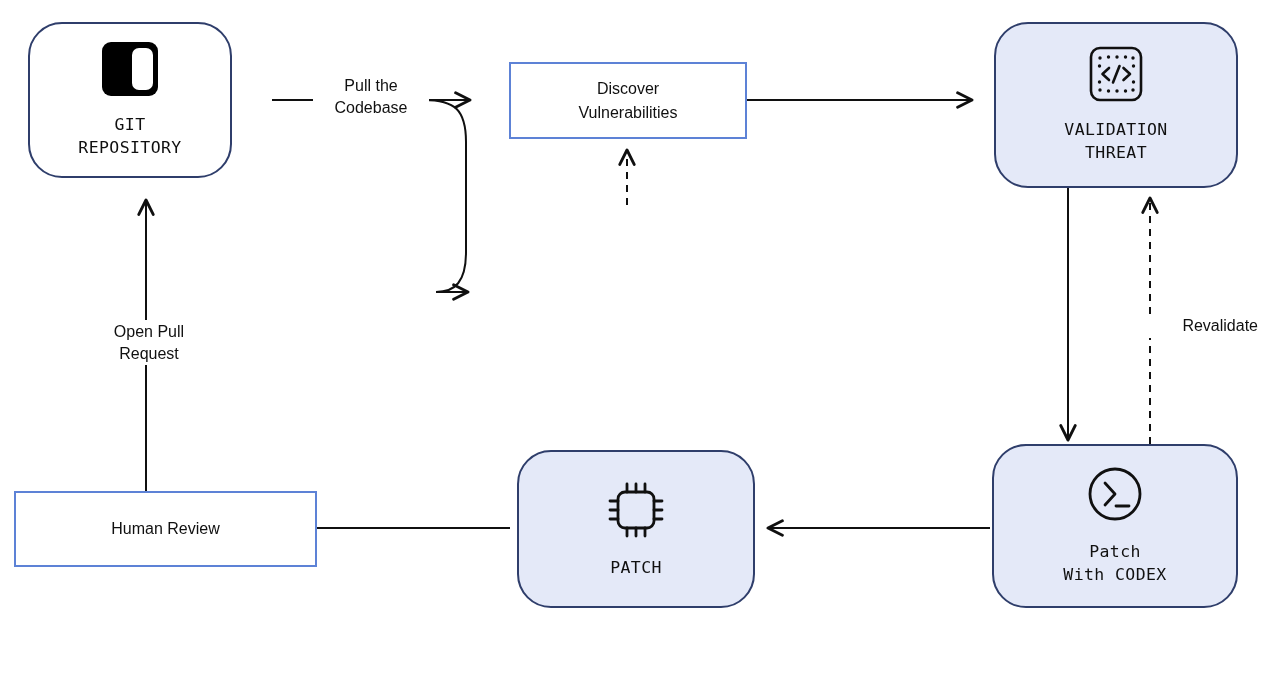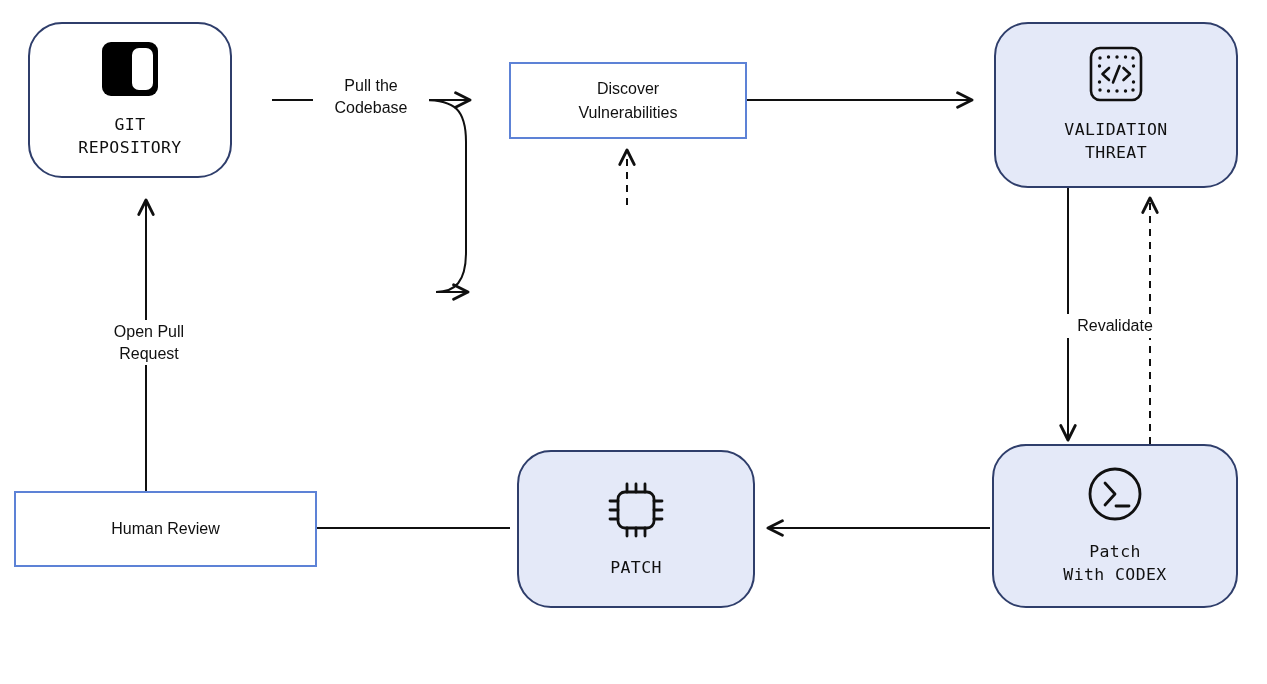--- a/index.html
+++ b/index.html
@@ -201,15 +201,15 @@
   <div class="node rect fill-white" style="left:14px; top:491px; width:303px; height:76px;">
     <span class="node-label label-sans">Human Review</span>
   </div>
 
   <div class="edge-label" style="left:313px; top:74px; width:110px;">Pull the
 Codebase</div>
 
   <div class="edge-label" style="left:86px; top:320px; width:120px;">Open Pull
 Request</div>
 
-  <div class="edge-label" style="left:1059px; top:314px; width:106px;">Revalidate</div>
+  <div class="edge-label" style="left:1149px; top:314px; width:106px;text-align:right;">Revalidate</div>
 
 </div>
 
 </body></html>

